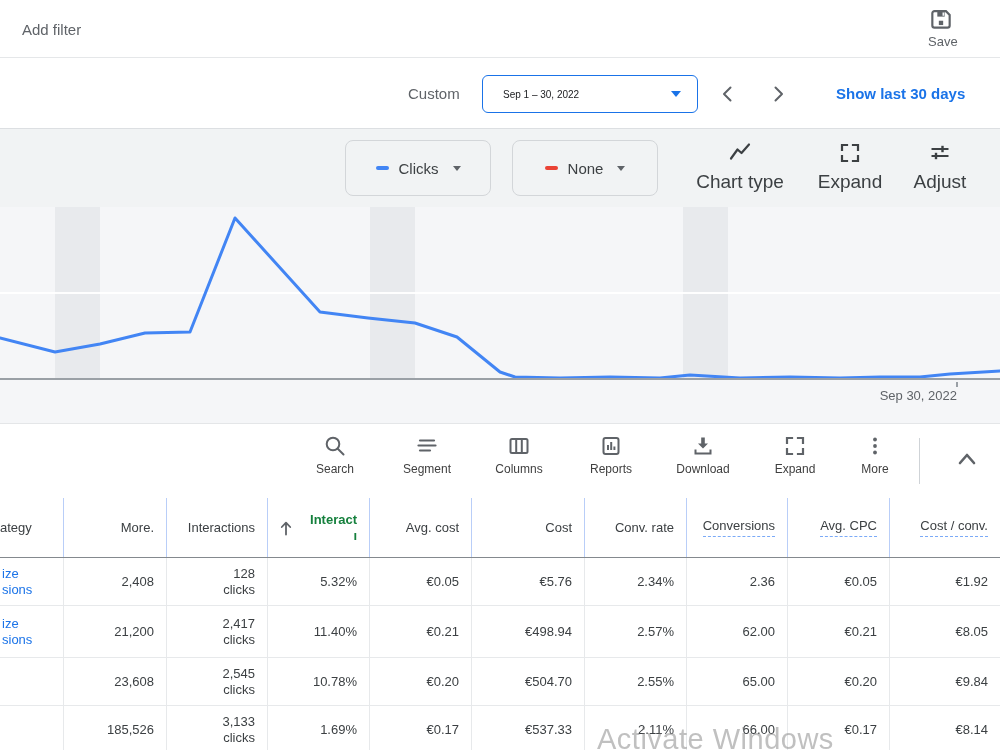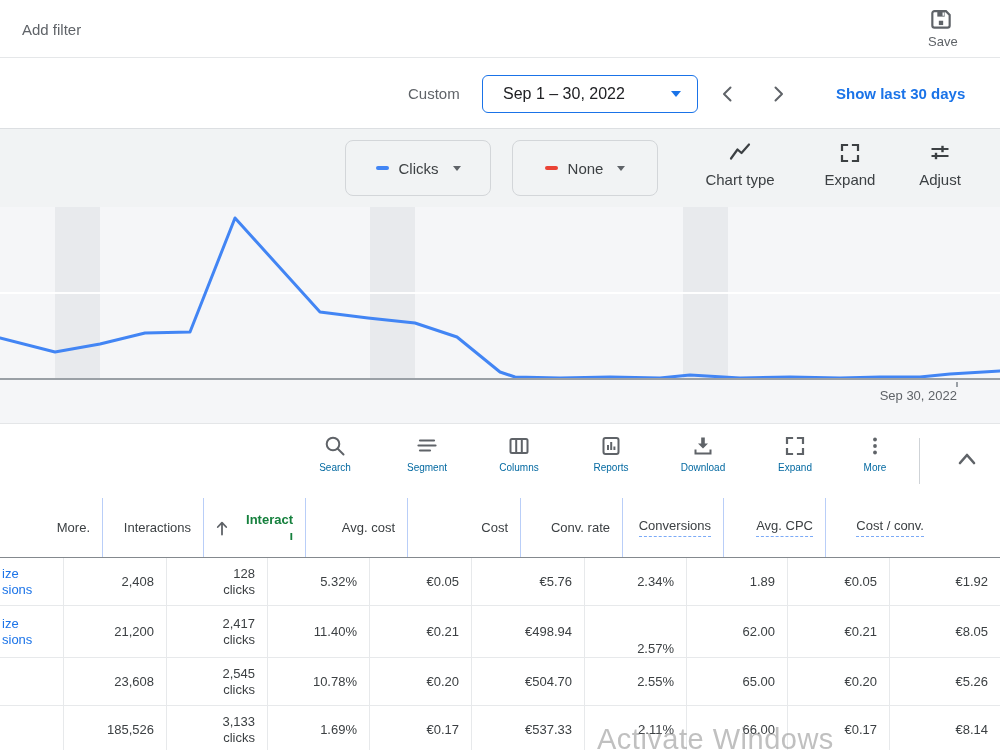--- a/index.html
+++ b/index.html
@@ -11,49 +11,49 @@
   
   #topbar { position:absolute; left:0; top:0; width:1000px; height:58px; background:#fff; border-bottom:1px solid #e5e7e9; }
   .add-filter { position:absolute; left:22px; top:0; height:58px; display:flex; align-items:center; font-size:15px; color:#5f6368; cursor:pointer; }
   .save-btn { position:absolute; right:14px; top:6px; width:58px; display:flex; flex-direction:column; align-items:flex-start; cursor:pointer; }
   .save-btn .lbl { font-size:13px; color:#5f6368; margin-top:2px; }
   
   #datebar { position:absolute; left:0; top:58px; width:1000px; height:71px; background:#fff; border-bottom:1px solid #dcdfe2; }
   .custom-lbl { position:absolute; left:408px; top:0; height:71px; display:flex; align-items:center; font-size:15px; color:#5f6368; }
   .date-btn { position:absolute; left:482px; top:17px; width:216px; height:38px; border:1.5px solid #1a73e8; border-radius:6px; background:#fff;
     display:flex; align-items:center; justify-content:space-between; padding:0 16px 0 20px; cursor:pointer; }
-  .date-btn .txt { font-size:16px; color:#202124; }
+  .date-btn .txt { font-size:10px; color:#202124; }
   .caret { width:0; height:0; border-left:5px solid transparent; border-right:5px solid transparent; border-top:6px solid #1a73e8; }
   .nav-chev { position:absolute; top:17px; width:40px; height:38px; display:flex; align-items:center; justify-content:center; cursor:pointer; }
   #chev-prev { left:708px; } #chev-next { left:758px; }
   .show-last { position:absolute; left:836px; top:0; height:71px; display:flex; align-items:center; font-size:15px; font-weight:bold; color:#1a73e8; cursor:pointer; }
   
   #chart-section { position:absolute; left:0; top:129px; width:1000px; height:294px; background:#f5f6f8; }
   #chart-controls { position:absolute; left:0; top:0; width:1000px; height:78px; background:#f1f3f4; }
   .metric-btn { position:absolute; top:11px; width:146px; height:56px; border:1px solid #d3d6d9; border-radius:8px;
     display:flex; align-items:center; justify-content:center; gap:10px; cursor:pointer; }
   #metric1 { left:345px; } #metric2 { left:512px; }
   .dash { width:13px; height:4px; border-radius:2px; }
   .metric-btn .txt { font-size:15px; color:#3c4043; }
   .caret-sm { width:0; height:0; border-left:4.5px solid transparent; border-right:4.5px solid transparent; border-top:5.5px solid #5f6368; margin-left:4px; }
   .icon-btn { position:absolute; top:12px; width:92px; display:flex; flex-direction:column; align-items:center; gap:6px; cursor:pointer; }
-  .icon-btn .lbl { font-size:15px; color:#3c4043; }
+  .icon-btn .lbl { font-size:19px; color:#3c4043; }
   #btn-chart-type { left:694px; } #btn-chart-expand { left:804px; } #btn-chart-adjust { left:894px; }
   #plot { position:absolute; left:0; top:78px; width:1000px; height:173px; background:#f5f6f8; border-bottom:2px solid #9aa0a6; overflow:hidden; }
   .band { position:absolute; top:0; height:173px; background:#e8eaed; }
   .gridline { position:absolute; left:0; width:1000px; height:2px; background:rgba(255,255,255,0.95); }
   #plot svg { position:absolute; left:0; top:0; }
   #axis-strip { position:absolute; left:0; top:253px; width:1000px; height:41px; background:#f5f6f8; }
   .axis-tick { position:absolute; left:956px; top:0; width:2px; height:5px; background:#9aa0a6; }
   .axis-label { position:absolute; right:43px; top:6px; font-size:13px; color:#5f6368; }
   
   #table-card { position:absolute; left:0; top:423px; width:1000px; height:327px; background:#fff; border-top:1px solid #e4e6e8; overflow:hidden; }
   #table-toolbar { position:absolute; left:0; top:0; width:1000px; height:74px; background:#fff; }
   .tb-item { position:absolute; top:10px; width:84px; display:flex; flex-direction:column; align-items:center; gap:4px; cursor:pointer; }
-  .tb-item .lbl { font-size:10px; color:#0369a1; }
+  .tb-item .lbl { font-size:12px; color:#404040; }
   .tb-divider { position:absolute; left:919px; top:14px; width:1px; height:46px; background:#cfd3d7; }
   .tb-collapse { position:absolute; left:950px; top:18px; width:34px; height:34px; display:flex; align-items:center; justify-content:center; cursor:pointer; }
   
   #grid { position:absolute; left:0; top:74px; width:1000px; }
   .hrow { display:flex; height:60px; border-bottom:1px solid #84898e; }
   .hcell { position:relative; display:flex; align-items:center; justify-content:flex-end; padding:0 12px 0 6px;
     border-right:1px solid #b9cef8; font-size:13px; color:#3c4043; overflow:hidden; cursor:pointer; white-space:nowrap; }
   .hcell:last-child { border-right:none; }
   .hcell.left { justify-content:flex-start; padding-left:0; }
   .hcell .dotted { border-bottom:1px dashed #7baaf7; padding-bottom:3px;margin-left:20px; }
@@ -234,20 +234,23 @@
             <circle cx="12" cy="5.5" r="1.9" fill="#5f6368"></circle>
             <circle cx="12" cy="12" r="1.9" fill="#5f6368"></circle>
             <circle cx="12" cy="18.5" r="1.9" fill="#5f6368"></circle>
           </svg>
         </span>
         <span class="lbl">More</span>
       </div>
     </div>
   <div id="grid">
       <div class="hrow">
+        <div class="hcell left" style="width: 64px;">
+          <span>ategy</span>
+        </div>
         <div class="hcell" style="width: 103px;">
           <span>More.</span>
         </div>
         <div class="hcell" style="width: 101px;">
           <span>Interactions</span>
         </div>
         <div class="hcell sorted" style="width: 102px;">
           <span style="position: absolute; left: 10px; top: 50%; transform: translateY(-50%);">
             <svg width="16" height="18" viewBox="0 0 16 18">
               <path d="M8 15.5 V4 M3.8 8 L8 3.6 L12.2 8" fill="none" stroke="#5f6368" stroke-width="1.8" stroke-linecap="round" stroke-linejoin="round"></path>
@@ -295,21 +298,21 @@
         <div class="bcell" style="width: 102px;">
           <span>€0.05</span>
         </div>
         <div class="bcell" style="width: 113px;">
           <span>€5.76</span>
         </div>
         <div class="bcell" style="width: 102px;">
           <span>2.34%</span>
         </div>
         <div class="bcell" style="width: 101px;">
-          <span>1.89</span>
+          <span>2.36</span>
         </div>
         <div class="bcell" style="width: 102px;">
           <span>€0.05</span>
         </div>
         <div class="bcell" style="width: 110px;">
           <span>€1.92</span>
         </div>
       </div>
       <div class="brow" style="height: 52px;">
         <div class="bcell left" style="width: 64px;">
@@ -325,21 +328,21 @@
         </div>
         <div class="bcell" style="width: 102px;">
           <span>11.40%</span>
         </div>
         <div class="bcell" style="width: 102px;">
           <span>€0.21</span>
         </div>
         <div class="bcell" style="width: 113px;">
           <span>€498.94</span>
         </div>
-        <div class="bcell" style="width: 102px; justify-content: flex-end;">
+        <div class="bcell" style="width: 102px;">
           <span>2.57%</span>
         </div>
         <div class="bcell" style="width: 101px;">
           <span>62.00</span>
         </div>
         <div class="bcell" style="width: 102px;">
           <span>€0.21</span>
         </div>
         <div class="bcell" style="width: 110px;">
           <span>€8.05</span>
@@ -366,21 +369,21 @@
         <div class="bcell" style="width: 102px;">
           <span>2.55%</span>
         </div>
         <div class="bcell" style="width: 101px;">
           <span>65.00</span>
         </div>
         <div class="bcell" style="width: 102px;">
           <span>€0.20</span>
         </div>
         <div class="bcell" style="width: 110px;">
-          <span>€5.26</span>
+          <span>€9.84</span>
         </div>
       </div>
       <div class="brow" style="height: 48px;">
         <div class="bcell left" style="width: 64px;"></div>
         <div class="bcell" style="width: 103px;">
           <span>185,526</span>
         </div>
         <div class="bcell" style="width: 101px;">
           <span>3,133</span>
           <span>clicks</span>

